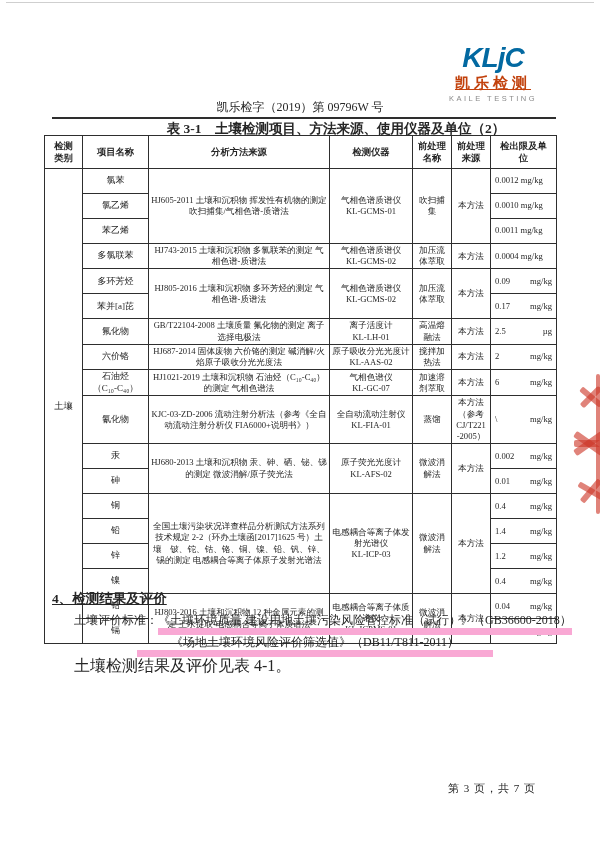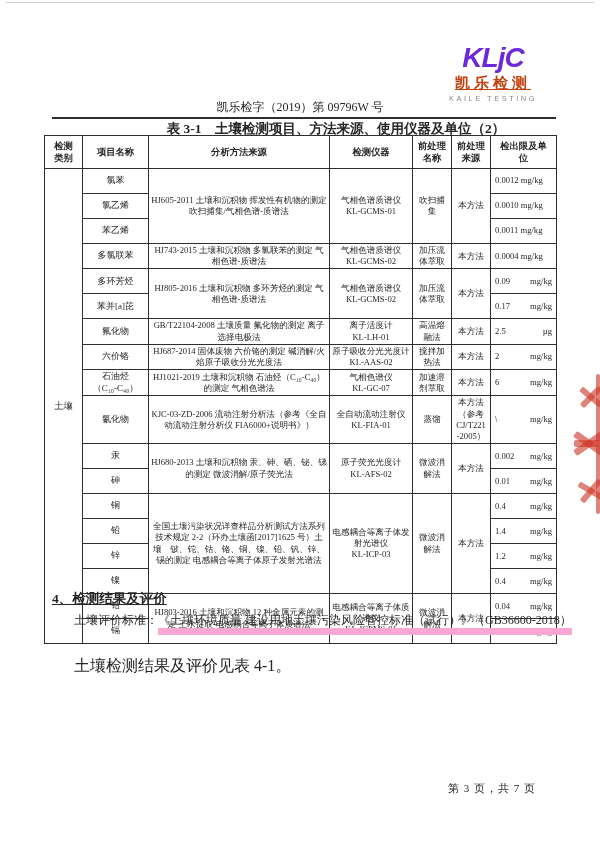--- a/index.html
+++ b/index.html
@@ -3,21 +3,21 @@
 <meta charset="utf-8">
 <style>
   html,body{margin:0;padding:0;background:#ffffff;}
   .page{position:relative;width:600px;height:848px;background:#fff;overflow:hidden;
         font-family:"Liberation Serif","DejaVu Serif",serif;color:#262626;}
   .scan-edge-top{position:absolute;top:2px;left:6px;right:6px;height:1px;background:#cfcfcf;}
 
   
   .logo{position:absolute;top:44px;right:52px;width:110px;text-align:center;}
   .logo-mark{font-family:"Liberation Sans","DejaVu Sans",sans-serif;font-style:italic;font-weight:bold;
-             font-size:28px;color:#6d28d9;letter-spacing:-1px;line-height:1;}
+             font-size:28px;color:#0369a1;letter-spacing:-1px;line-height:1;}
   .logo-cn{font-weight:bold;font-size:15px;color:#c2410c;letter-spacing:4px;margin-top:2px;text-decoration:underline;}
   .logo-en{font-family:"Liberation Sans","DejaVu Sans",sans-serif;font-size:7.5px;color:#8a8a8a;
            letter-spacing:2.5px;margin-top:1px;}
 
   .doc-number{position:absolute;top:99px;left:0;width:100%;text-align:center;font-size:12px;}
   .head-rule{position:absolute;top:117px;left:52px;width:504px;height:2px;background:#2e2e2e;}
   .table-title{position:absolute;top:120px;left:0;width:100%;text-align:center;
                font-weight:bold;font-size:13.5px;padding-left:36px;}
 
   
@@ -228,20 +228,23 @@
             <td class="limit"><div class="limit-inner"><span class="lv">0.09</span><span class="lu">mg/kg</span></div></td>
           </tr>
         </tbody>
     </table>
   </div>
 
   <div class="sec4-head">4、检测结果及评价</div>
   <div class="sec4-line1">
     <span>土壤评价标准：</span><span class="underline">《土壤环境质量 建设用地土壤污染风险管控标准（试行）》（GB36600-2018）</span>
   </div>
+  <div class="sec4-line2">
+    <span class="underline">《场地土壤环境风险评价筛选值》（DB11/T811-2011）</span>
+  </div>
   <div class="sec4-note">土壤检测结果及评价见表 4-1。</div>
 
   <div class="footer">第 3 页，共 7 页</div>
 
   <div class="seal">
     <span class="s s1"></span>
     <span class="s s2"></span>
     <span class="s s3"></span>
     <span class="s s4"></span>
     <span class="s s5"></span>

